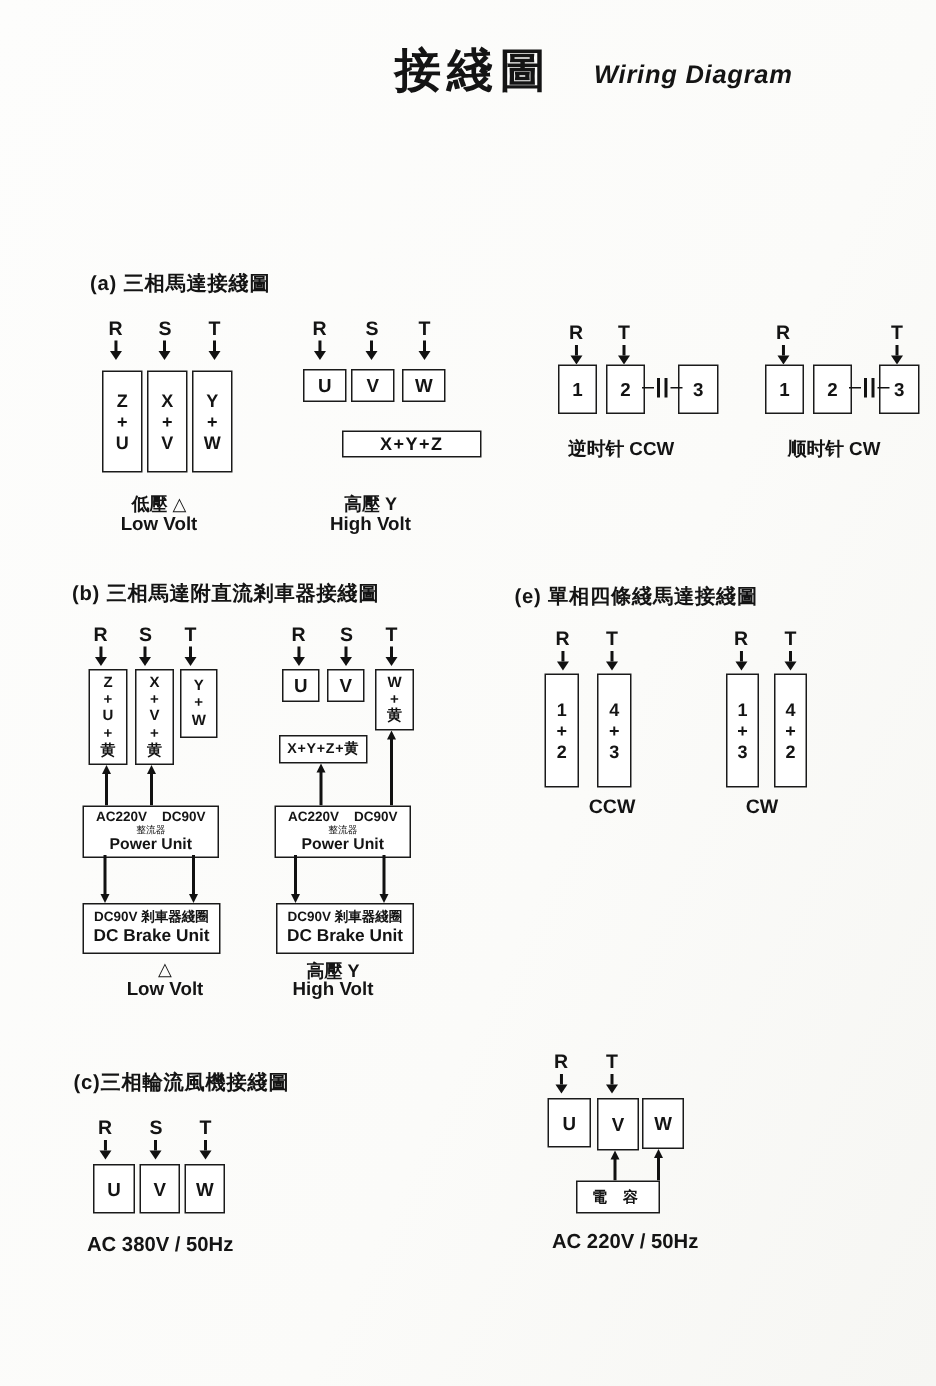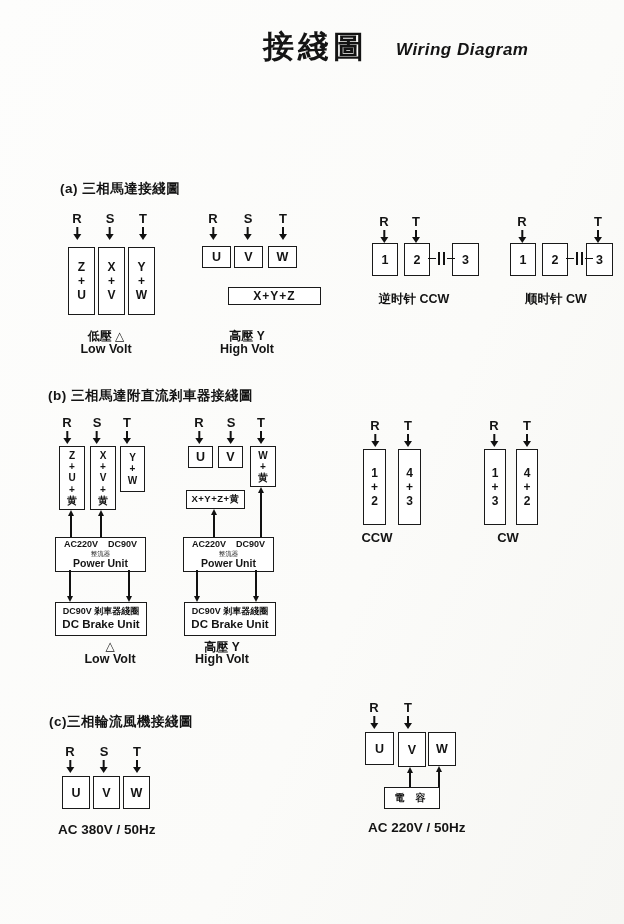--- a/index.html
+++ b/index.html
@@ -221,36 +221,37 @@
   </div>
   <div class="varrow-down" style="left:197px;top:570px;height:32px;"></div>
   <div class="varrow-down" style="left:256px;top:570px;height:32px;"></div>
   <div class="unit" style="left:184px;top:602px;width:90px;height:32px;">
     <span class="b-l1">DC90V 剎車器綫圈</span>
     <span class="b-l2">DC Brake Unit</span>
   </div>
   <div class="caption cap12" style="left:222px;top:639px;">高壓 Y</div>
   <div class="caption cap125" style="left:222px;top:652px;">High Volt</div>
 
+  <div class="abs heading" style="left:343px;top:389px;">(e) 單相四條綫馬達接綫圖</div>
 
   <div class="terminal" style="left:375px;top:419px;">
     <span class="t-label">R</span>
     <span class="t-arrow"></span>
   </div>
   <div class="terminal" style="left:408px;top:419px;">
     <span class="t-label">T</span>
     <span class="t-arrow"></span>
   </div>
   <div class="box coil" style="left:363px;top:449px;width:21px;height:74px;">1
 +
 2</div>
   <div class="box coil" style="left:398px;top:449px;width:21px;height:74px;">4
 +
 3</div>
-  <div class="caption cap13" style="left:377px;top:530px;">CCW</div>
+  <div class="caption cap13" style="left:408px;top:530px;">CCW</div>
 
   <div class="terminal" style="left:494px;top:419px;">
     <span class="t-label">R</span>
     <span class="t-arrow"></span>
   </div>
   <div class="terminal" style="left:527px;top:419px;">
     <span class="t-label">T</span>
     <span class="t-arrow"></span>
   </div>
   <div class="box coil" style="left:484px;top:449px;width:20px;height:74px;">1

